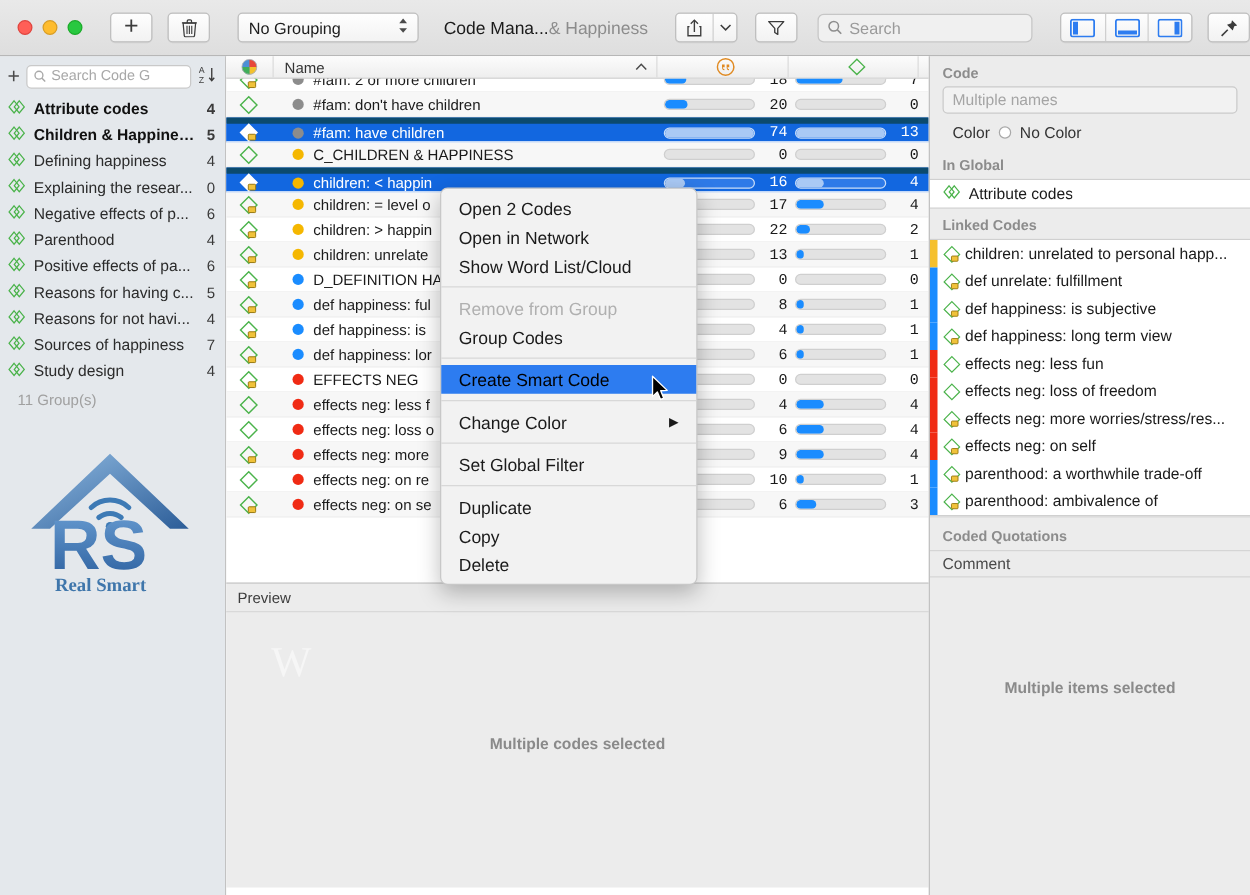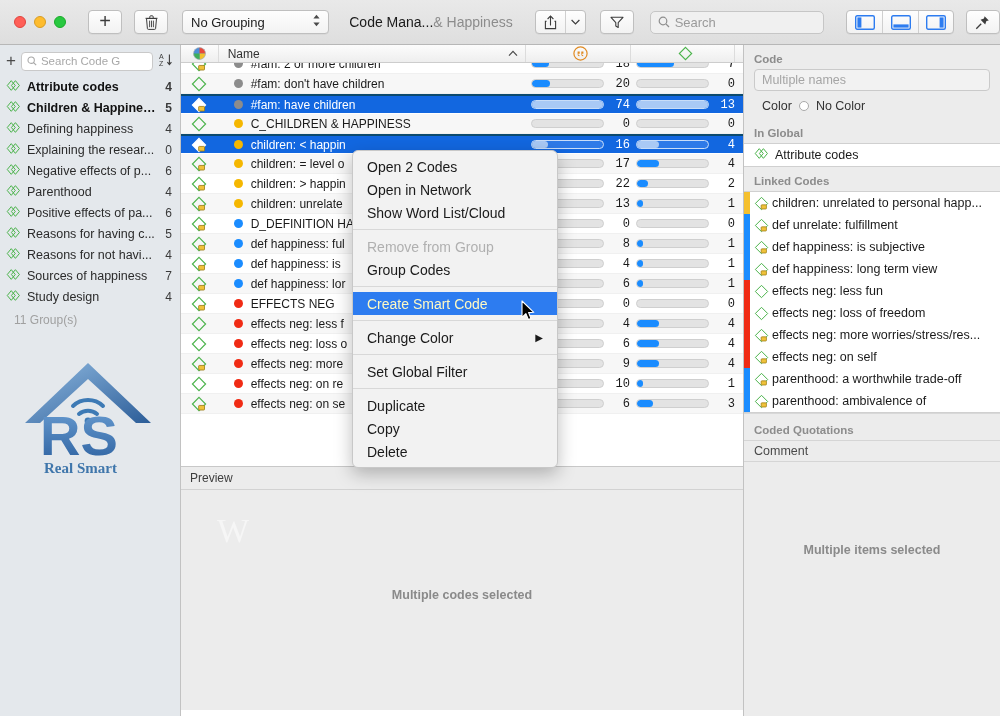--- a/index.html
+++ b/index.html
@@ -31,21 +31,21 @@
     background:linear-gradient(#fefefe,#f2f2f2);
     border:1px solid #bfbfbf; border-radius:4px;
     display:flex; align-items:center; justify-content:center;
     box-shadow:0 0.5px 0.5px rgba(0,0,0,0.07);
     color:#3c3c3c;
   }
   .tbtn.plus { margin-left:22px; font-size:20px; font-weight:300; line-height:1; padding-bottom:3px; }
   .tbtn.trash { margin-left:12px; }
 
   .popbtn {
-    margin-left:14px; height:24px; width:150px;
+    margin-left:22px; height:24px; width:150px;
     background:linear-gradient(#fefefe,#f3f3f3);
     border:1px solid #bfbfbf; border-radius:4px;
     display:flex; align-items:center; padding:0 8px;
     font-size:13px; color:#1c1c1c;
     box-shadow:0 0.5px 0.5px rgba(0,0,0,0.07);
     position:relative;
   }
   .popbtn .arrows { position:absolute; right:7px; top:50%; transform:translateY(-50%); }
 
   .wtitle { margin-left:20px; font-size:14px; white-space:nowrap; }
@@ -126,21 +126,21 @@
   .th.c-q    { width:108px; justify-content:center; }
   .th.c-d    { width:108px; justify-content:center; }
   .th.c-g    { flex:1; padding-left:8px; }
 
   .tbody { position:relative; height:403px; overflow:hidden; }
   .trow {
     height:20px; display:flex; align-items:center; font-size:12px; color:#1a1a1a;
     border-bottom:1px solid #f0f0f0;
   }
   .trow.alt { background:#f7f7f7; }
-  .trow.sel { background:#1267e0; color:#fff; border-top:2px solid #0c4a6e; border-bottom:1px solid #fff;
+  .trow.sel { background:#1267e0; color:#fff; border-top:5px solid #0c4a6e; border-bottom:1px solid #fff;
               box-shadow: inset 0 0 0 1px #1267e0; }
   .cell { display:flex; align-items:center; height:100%; }
   .c-icon { width:38px; justify-content:center; }
   .c-name { width:318px; padding-left:9px; overflow:hidden; white-space:nowrap; }
   .c-q  { width:108px; display:flex; align-items:center; gap:6px; padding-left:6px; }
   .c-d  { width:108px; display:flex; align-items:center; gap:6px; padding-left:6px; }
   .c-g  { flex:1; padding-left:8px; overflow:hidden; white-space:nowrap; }
 
   .dotc { width:24px; display:flex; justify-content:center; }
   .dot { width:9px; height:9px; border-radius:50%; display:inline-block; }
@@ -202,21 +202,21 @@
 
   
   .ctx {
     position:absolute; left:352px; top:150px; width:206px;
     background:#f2f2f2; border:1px solid #c8c8c8; border-radius:6px;
     box-shadow:0 6px 18px rgba(0,0,0,0.26);
     padding:4px 0; font-size:14px; color:#1a1a1a; z-index:50;
   }
   .ctx .mi { height:23px; display:flex; align-items:center; padding:0 14px; }
   .ctx .mi.dis { color:#b0b0b0; }
-  .ctx .mi.hl { background:#2d7cf0; color:#fef9c3; }
+  .ctx .mi.hl { background:#2d7cf0; color:#000000; }
   .ctx .sep { height:1px; background:#d8d8d8; margin:5px 0; }
   .ctx .sub { margin-left:auto; font-size:10px; }
   .cursor { position:absolute; left:521px; top:300px; z-index:60; }
 </style>
 </head>
 <body>
 
 <div class="win">
 
   <div class="toolbar">

